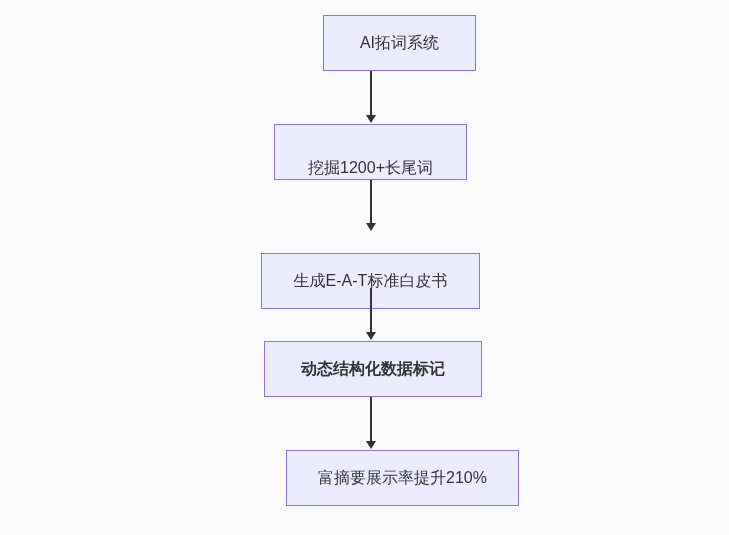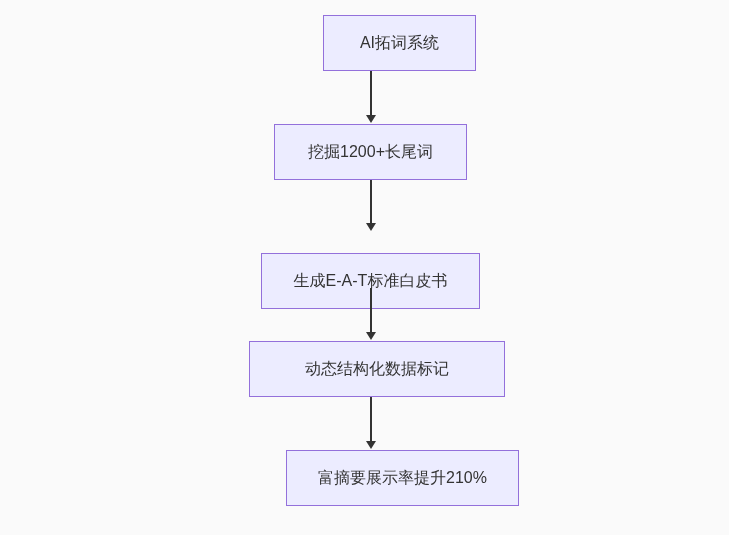--- a/index.html
+++ b/index.html
@@ -23,23 +23,23 @@
     border: 1.5px solid #9370DB;
     color: #333333;
     font-size: 16px;
     display: flex;
     align-items: center;
     justify-content: center;
     white-space: nowrap;
     height: 56px;
   }
   .node-1 { left: 299px; top: 15px;  width: 153px; margin-left: 24px; }
-  .node-2 { left: 274px; top: 124px; width: 193px; }
+  .node-2 { left: 274px; top: 124px; width: 193px; align-items: flex-end; }
   .node-3 { left: 261px; top: 232px; width: 219px; margin-top: 21px; }
-  .node-4 { left: 249px; top: 341px; width: 256px; }
+  .node-4 { left: 264px; top: 341px; width: 218px; font-weight: bold; }
   .node-5 { left: 254px; top: 450px; width: 233px; margin-left: 32px; }
 
   .edge {
     position: absolute;
     left: 364px;          
     width: 14px;
     display: flex;
     flex-direction: column;
     align-items: center;
   }

